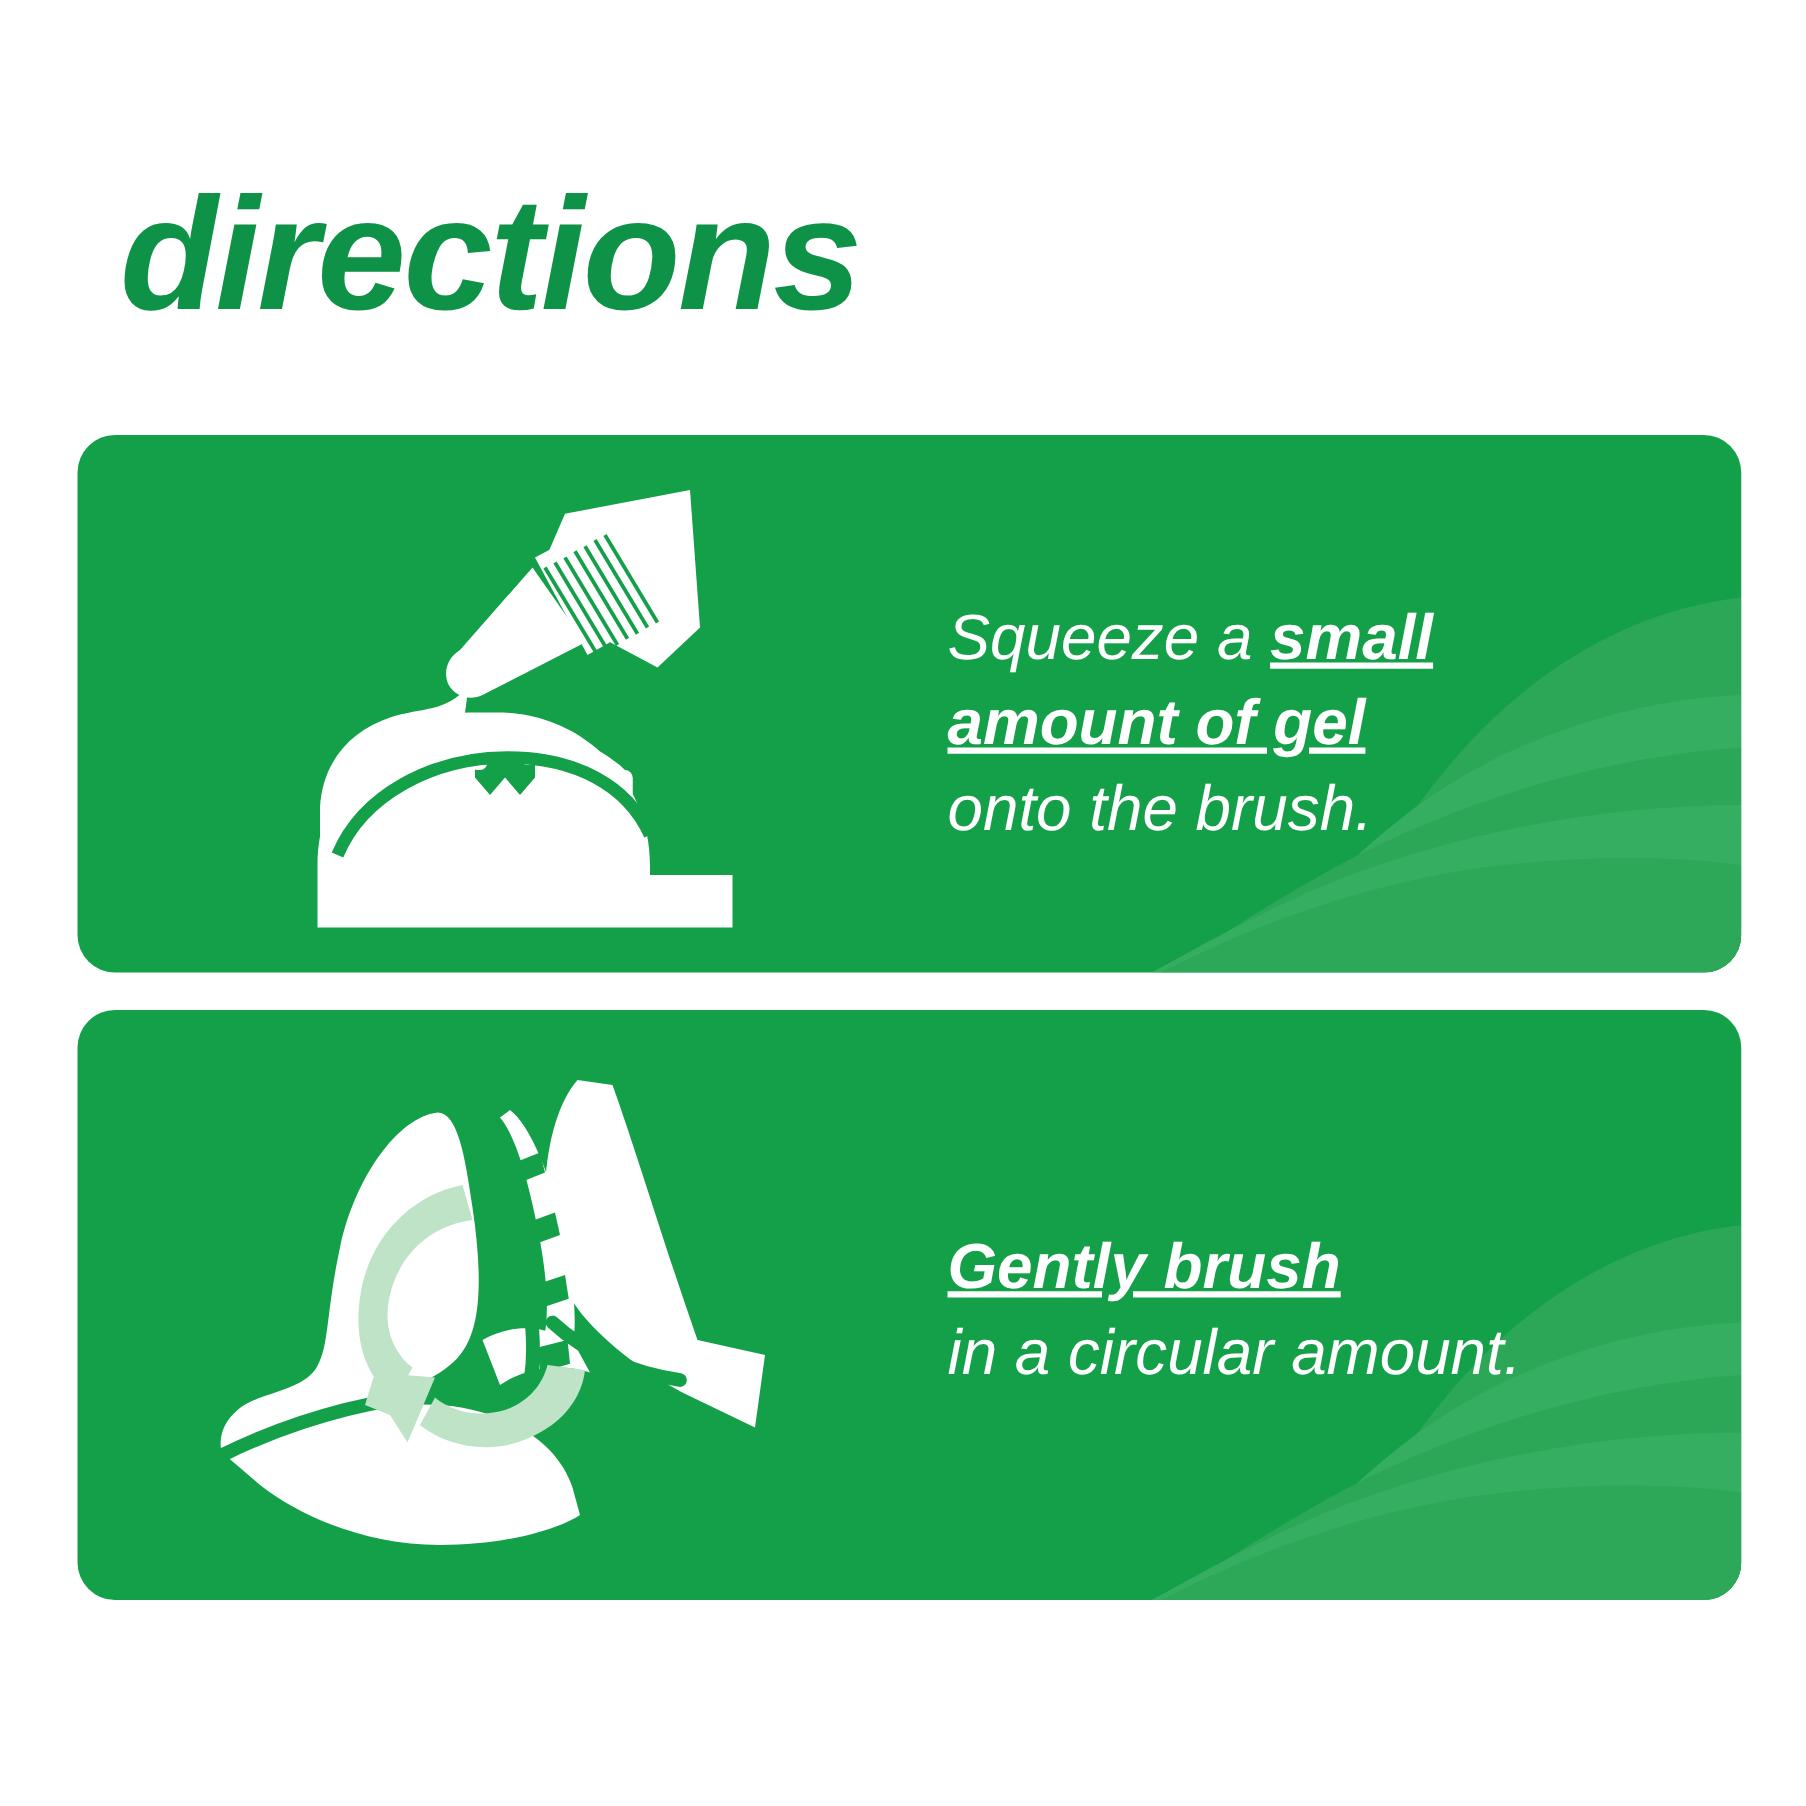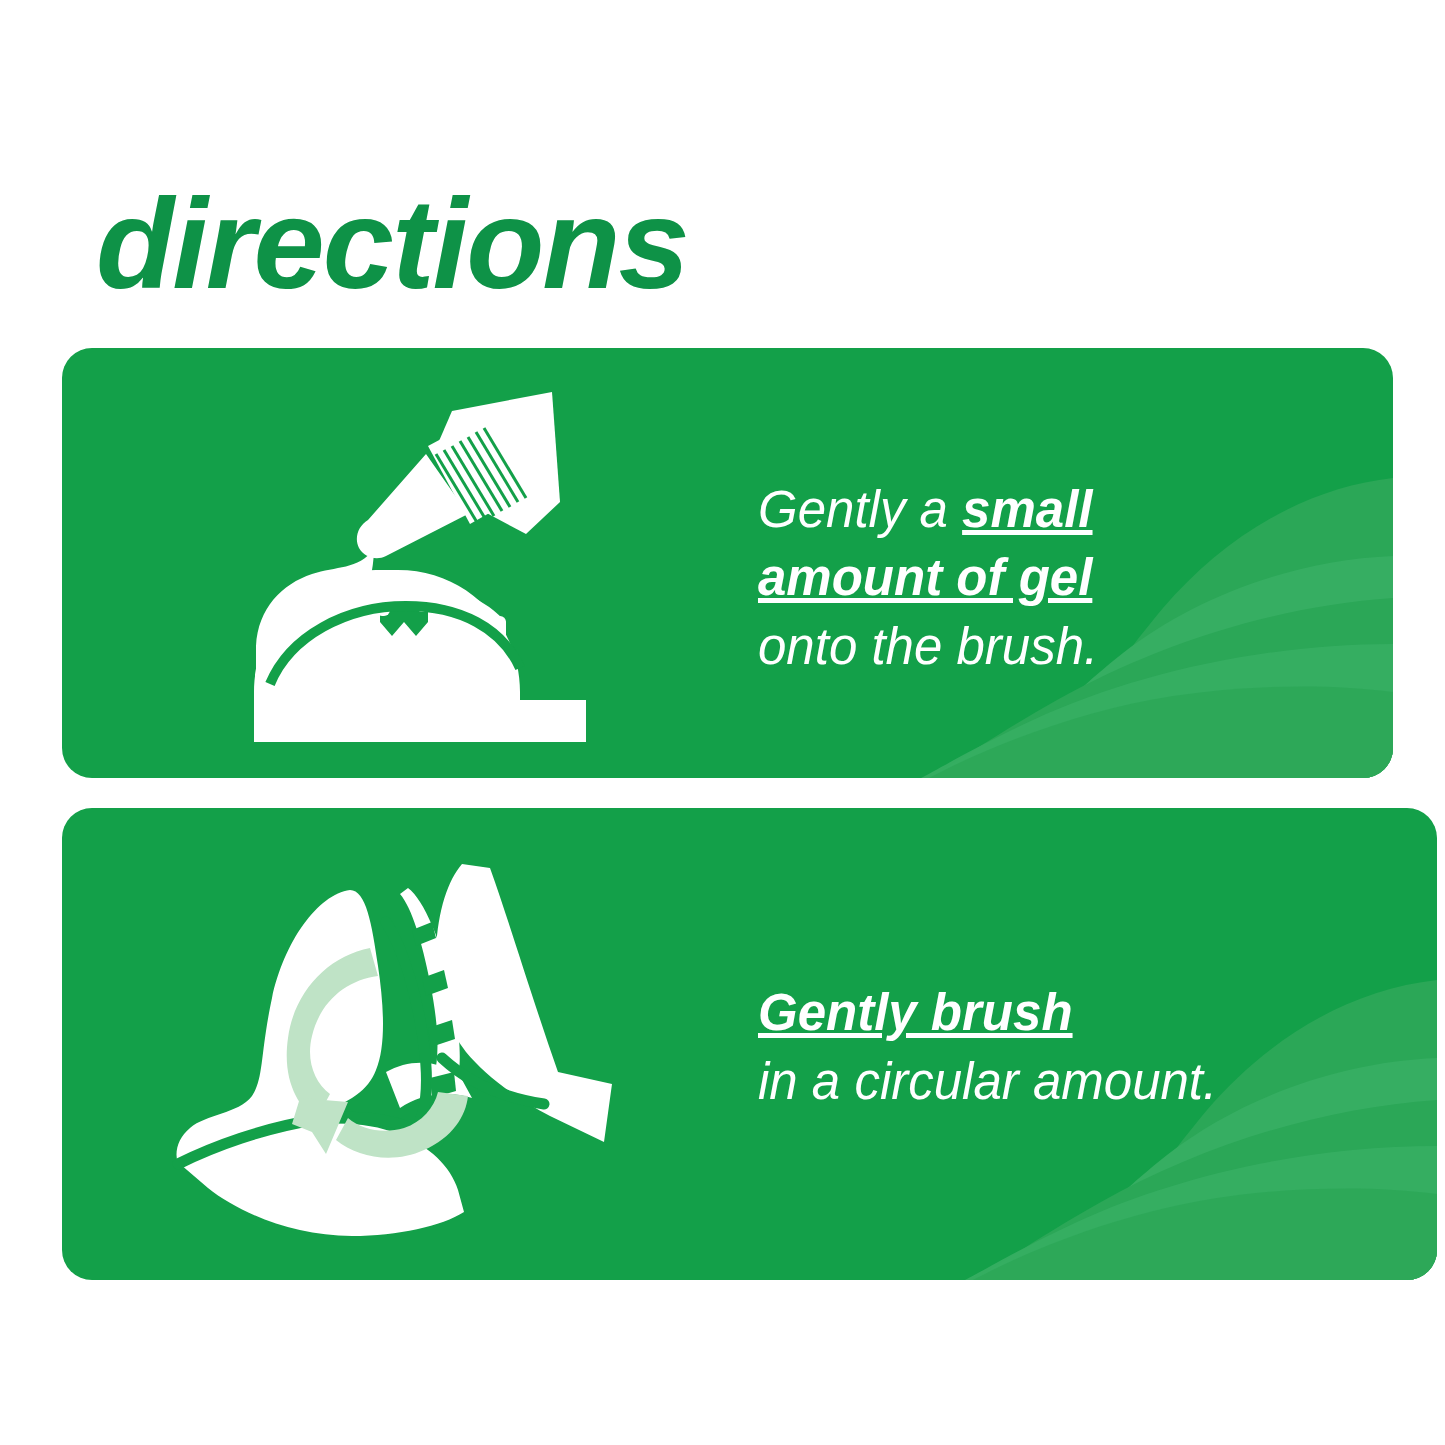--- a/index.html
+++ b/index.html
@@ -28,34 +28,33 @@
     left: 96px;
     top: 140px;
     font-size: 128px;
     line-height: 1;
     font-weight: 700;
     font-style: italic;
     letter-spacing: -2px;
     color: #0E9247;
     white-space: nowrap;
     user-select: none;
-    margin-top: 40px;
   }
 
   
   .card {
     position: absolute;
     left: 62px;
     width: 1331px;
     border-radius: 30px;
     background: #13A049;
     overflow: hidden;
   }
   #card-1 { top: 348px; height: 430px; }
-  #card-2 { top: 808px; height: 472px; padding-left: 44px; }
+  #card-2 { top: 808px; height: 472px; }
 
   .card-leaves {
     position: absolute;
     right: 0;
     bottom: 0;
     width: 560px;
     height: 330px;
     pointer-events: none;
   }
   #card-2 .card-leaves { width: 560px; height: 330px; }
@@ -131,21 +130,21 @@
         <rect x="146" y="206" width="14" height="26" rx="6"></rect>
         <rect x="186" y="202" width="14" height="26" rx="6"></rect>
         <rect x="226" y="212" width="14" height="26" rx="6"></rect>
         <rect x="262" y="232" width="14" height="26" rx="6"></rect>
       </g>
 
       <path d="M40 300 C60 252 116 222 176 222 C230 222 272 244 290 284" fill="none" stroke="#13A049" stroke-width="10"></path>
     </svg>
 
     <div class="card-text">
-      <span class="line"><span class="light">Gently a </span><span class="bold">small</span></span>
+      <span class="line"><span class="light">Squeeze a </span><span class="bold">small</span></span>
       <span class="line bold">amount of gel</span>
       <span class="line light">onto the brush.</span>
     </div>
   </div>
 
   <div class="card" id="card-2">
 
     <svg class="card-leaves" viewBox="0 0 560 330">
       <path d="M560 30 C470 40 390 90 330 160 C300 196 288 214 286 218 C330 208 420 196 490 200 C520 202 545 206 560 210 Z" fill="#2BA757"></path>
       <path d="M560 108 C460 112 360 150 290 205 C252 235 232 256 226 264 C276 250 370 232 452 236 C500 238 538 244 560 250 Z" fill="#36AE62"></path>

